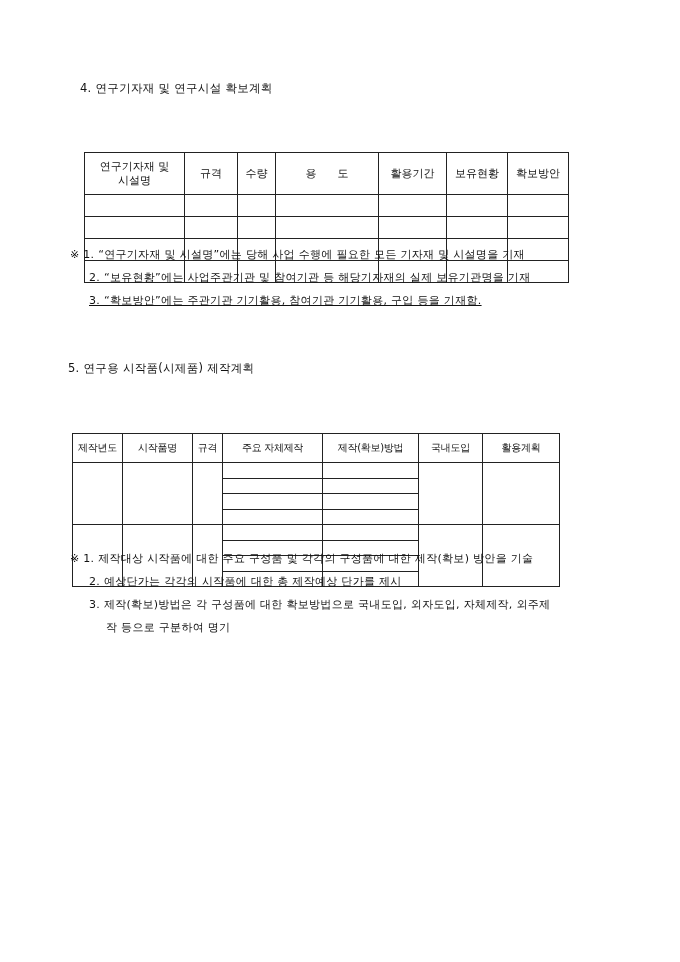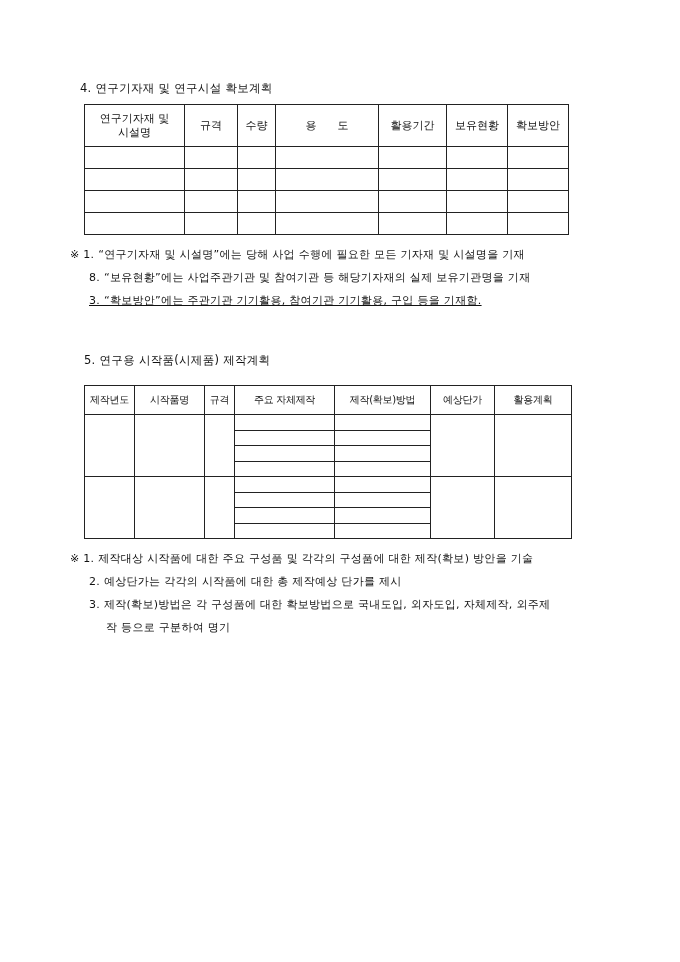--- a/index.html
+++ b/index.html
@@ -1,26 +1,26 @@
 <!DOCTYPE html>
 <html><head>
 <meta charset="utf-8">
 <style>
   html, body { margin:0; padding:0; background:#ffffff; }
   body { width:680px; height:962px; position:relative; overflow:hidden;
          font-family:"DejaVu Sans", sans-serif; color:#111; }
   .heading { position:absolute; font-size:11.5px; letter-spacing:0.3px; }
   .note { position:absolute; font-size:11px; letter-spacing:0.3px; white-space:nowrap; }
-  table { position:absolute; border-collapse:collapse; table-layout:fixed; }
+  table { position:absolute; border-collapse:collapse; table-layout:fixed;margin-top:48px; }
   td, th { border:1px solid #222; padding:0; font-weight:normal; text-align:center;
            vertical-align:middle; font-size:11px; }
   #t1 { left:84px; top:104px; width:484px; }
   #t1 th { height:41px; line-height:14px; }
   #t1 td { height:21px; }
-  #t2 { left:84px; top:385px; width:487px; }
+  #t2 { left:72px; top:385px; width:487px; }
   #t2 th { height:28px; font-size:10px; letter-spacing:-0.3px; }
   #t2 td.sub { height:14.5px; }
 </style>
 </head>
 <body>
 
 <div class="heading" style="left:80px; top:81px;">4. 연구기자재 및 연구시설 확보계획</div>
 
 <table id="t1">
   <colgroup>
@@ -80,43 +80,43 @@
       <td></td>
       <td></td>
       <td></td>
       <td></td>
       <td></td>
     </tr>
   </tbody>
 </table>
 
 <div class="note" style="left:70px; top:247px;">※ 1. “연구기자재 및 시설명”에는 당해 사업 수행에 필요한 모든 기자재 및 시설명을 기재</div>
-<div class="note" style="left:89px; top:270px;">8. “보유현황”에는 사업주관기관 및 참여기관 등 해당기자재의 실제 보유기관명을 기재</div>
+<div class="note" style="left:89px; top:270px;">2. “보유현황”에는 사업주관기관 및 참여기관 등 해당기자재의 실제 보유기관명을 기재</div>
 <div class="note" style="left:89px; top:293px;text-decoration:underline;">3. “확보방안”에는 주관기관 기기활용, 참여기관 기기활용, 구입 등을 기재함.</div>
 
-<div class="heading" style="left:68px; top:353px;margin-left:16px;">5. 연구용 시작품(시제품) 제작계획</div>
+<div class="heading" style="left:68px; top:361px;">5. 연구용 시작품(시제품) 제작계획</div>
 
 <table id="t2">
   <colgroup>
     <col style="width:50px">
       <col style="width:70px">
       <col style="width:30px">
       <col style="width:100px">
     <col style="width:96px">
       <col style="width:64px">
       <col style="width:77px">
   </colgroup>
   <thead>
     <tr>
       <th>제작년도</th>
       <th>시작품명</th>
       <th>규격</th>
       <th>주요 자체제작</th>
       <th>제작(확보)방법</th>
-      <th>예상단가</th>
+      <th>국내도입</th>
       <th>활용계획</th>
     </tr>
   </thead>
   <tbody>
     <tr>
       <td rowspan="4"></td>
       <td rowspan="4"></td>
       <td rowspan="4"></td>
       <td class="sub"></td>
       <td class="sub"></td>

